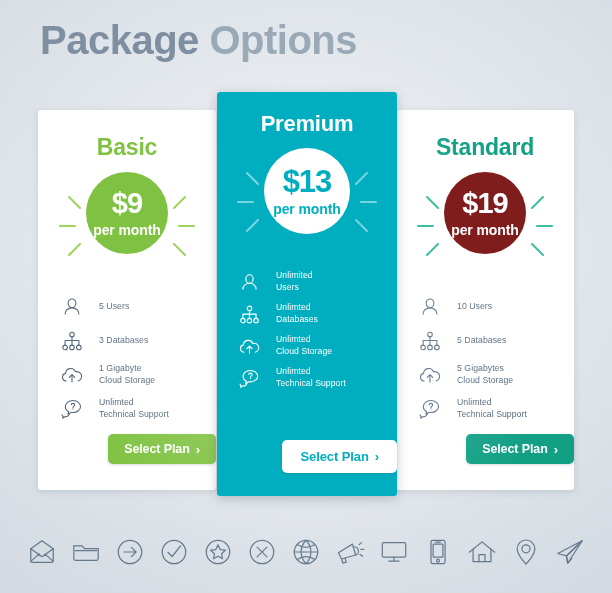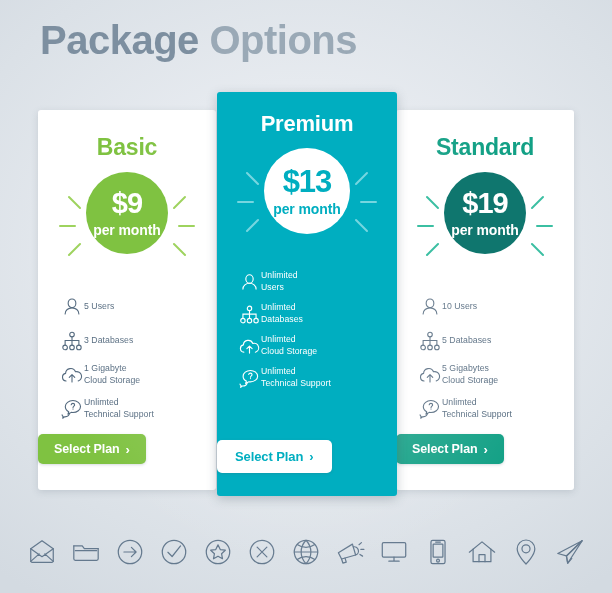--- a/index.html
+++ b/index.html
@@ -128,21 +128,21 @@
 
   
   .features {
     margin-top: 4px;
     padding: 0 0 0 22px;
     list-style: none;
   }
   .feature {
     display: flex;
     align-items: center;
-    gap: 0;
+    gap: 15px;
     height: 34px;
   }
   .feature-icon {
     flex: 0 0 24px;
     width: 24px;
     height: 24px;
     display: flex;
     align-items: center;
     justify-content: center;
   }
@@ -157,21 +157,22 @@
   #card-premium .feature { height: 32px; }
   #card-premium .feature-text { color: #ffffff; }
 
   
   .btn-row {
     position: absolute;
     left: 0;
     right: 0;
     bottom: 26px;
     display: flex;
-    justify-content: flex-start;
+    justify-content: flex-end;
+    padding-left: 10px;
   }
   #card-premium .btn-row { bottom: 23px; }
 
   .select-btn {
     border: none;
     border-radius: 5px;
     padding: 0 16px;
     height: 30px;
     font-family: "Liberation Sans", sans-serif;
     font-size: 12.5px;
@@ -306,21 +307,21 @@
       <svg class="rays" viewBox="0 0 178 118">
         <g stroke="#3bbfa2">
           <line x1="31" y1="29" x2="42" y2="40"></line>
           <line x1="22" y1="58" x2="37" y2="58"></line>
           <line x1="31" y1="87" x2="42" y2="76"></line>
           <line x1="147" y1="29" x2="136" y2="40"></line>
           <line x1="156" y1="58" x2="141" y2="58"></line>
           <line x1="147" y1="87" x2="136" y2="76"></line>
         </g>
       </svg>
-      <div class="price-circle" style="background:#0f766e">
+      <div class="price-circle" style="background:#7f1d1d">
         <div class="price-amount" style="color:#ffffff">$19</div>
         <div class="price-period" style="color:#ffffff">per month</div>
       </div>
     </div>
 
     <ul class="features">
       <li class="feature">
         <span class="feature-icon">
           <svg width="22" height="22" viewBox="0 0 24 24" fill="none" stroke="#52687d" stroke-width="1.2" stroke-linecap="round" stroke-linejoin="round">
             <ellipse cx="12" cy="8" rx="4.2" ry="4.8"></ellipse>

